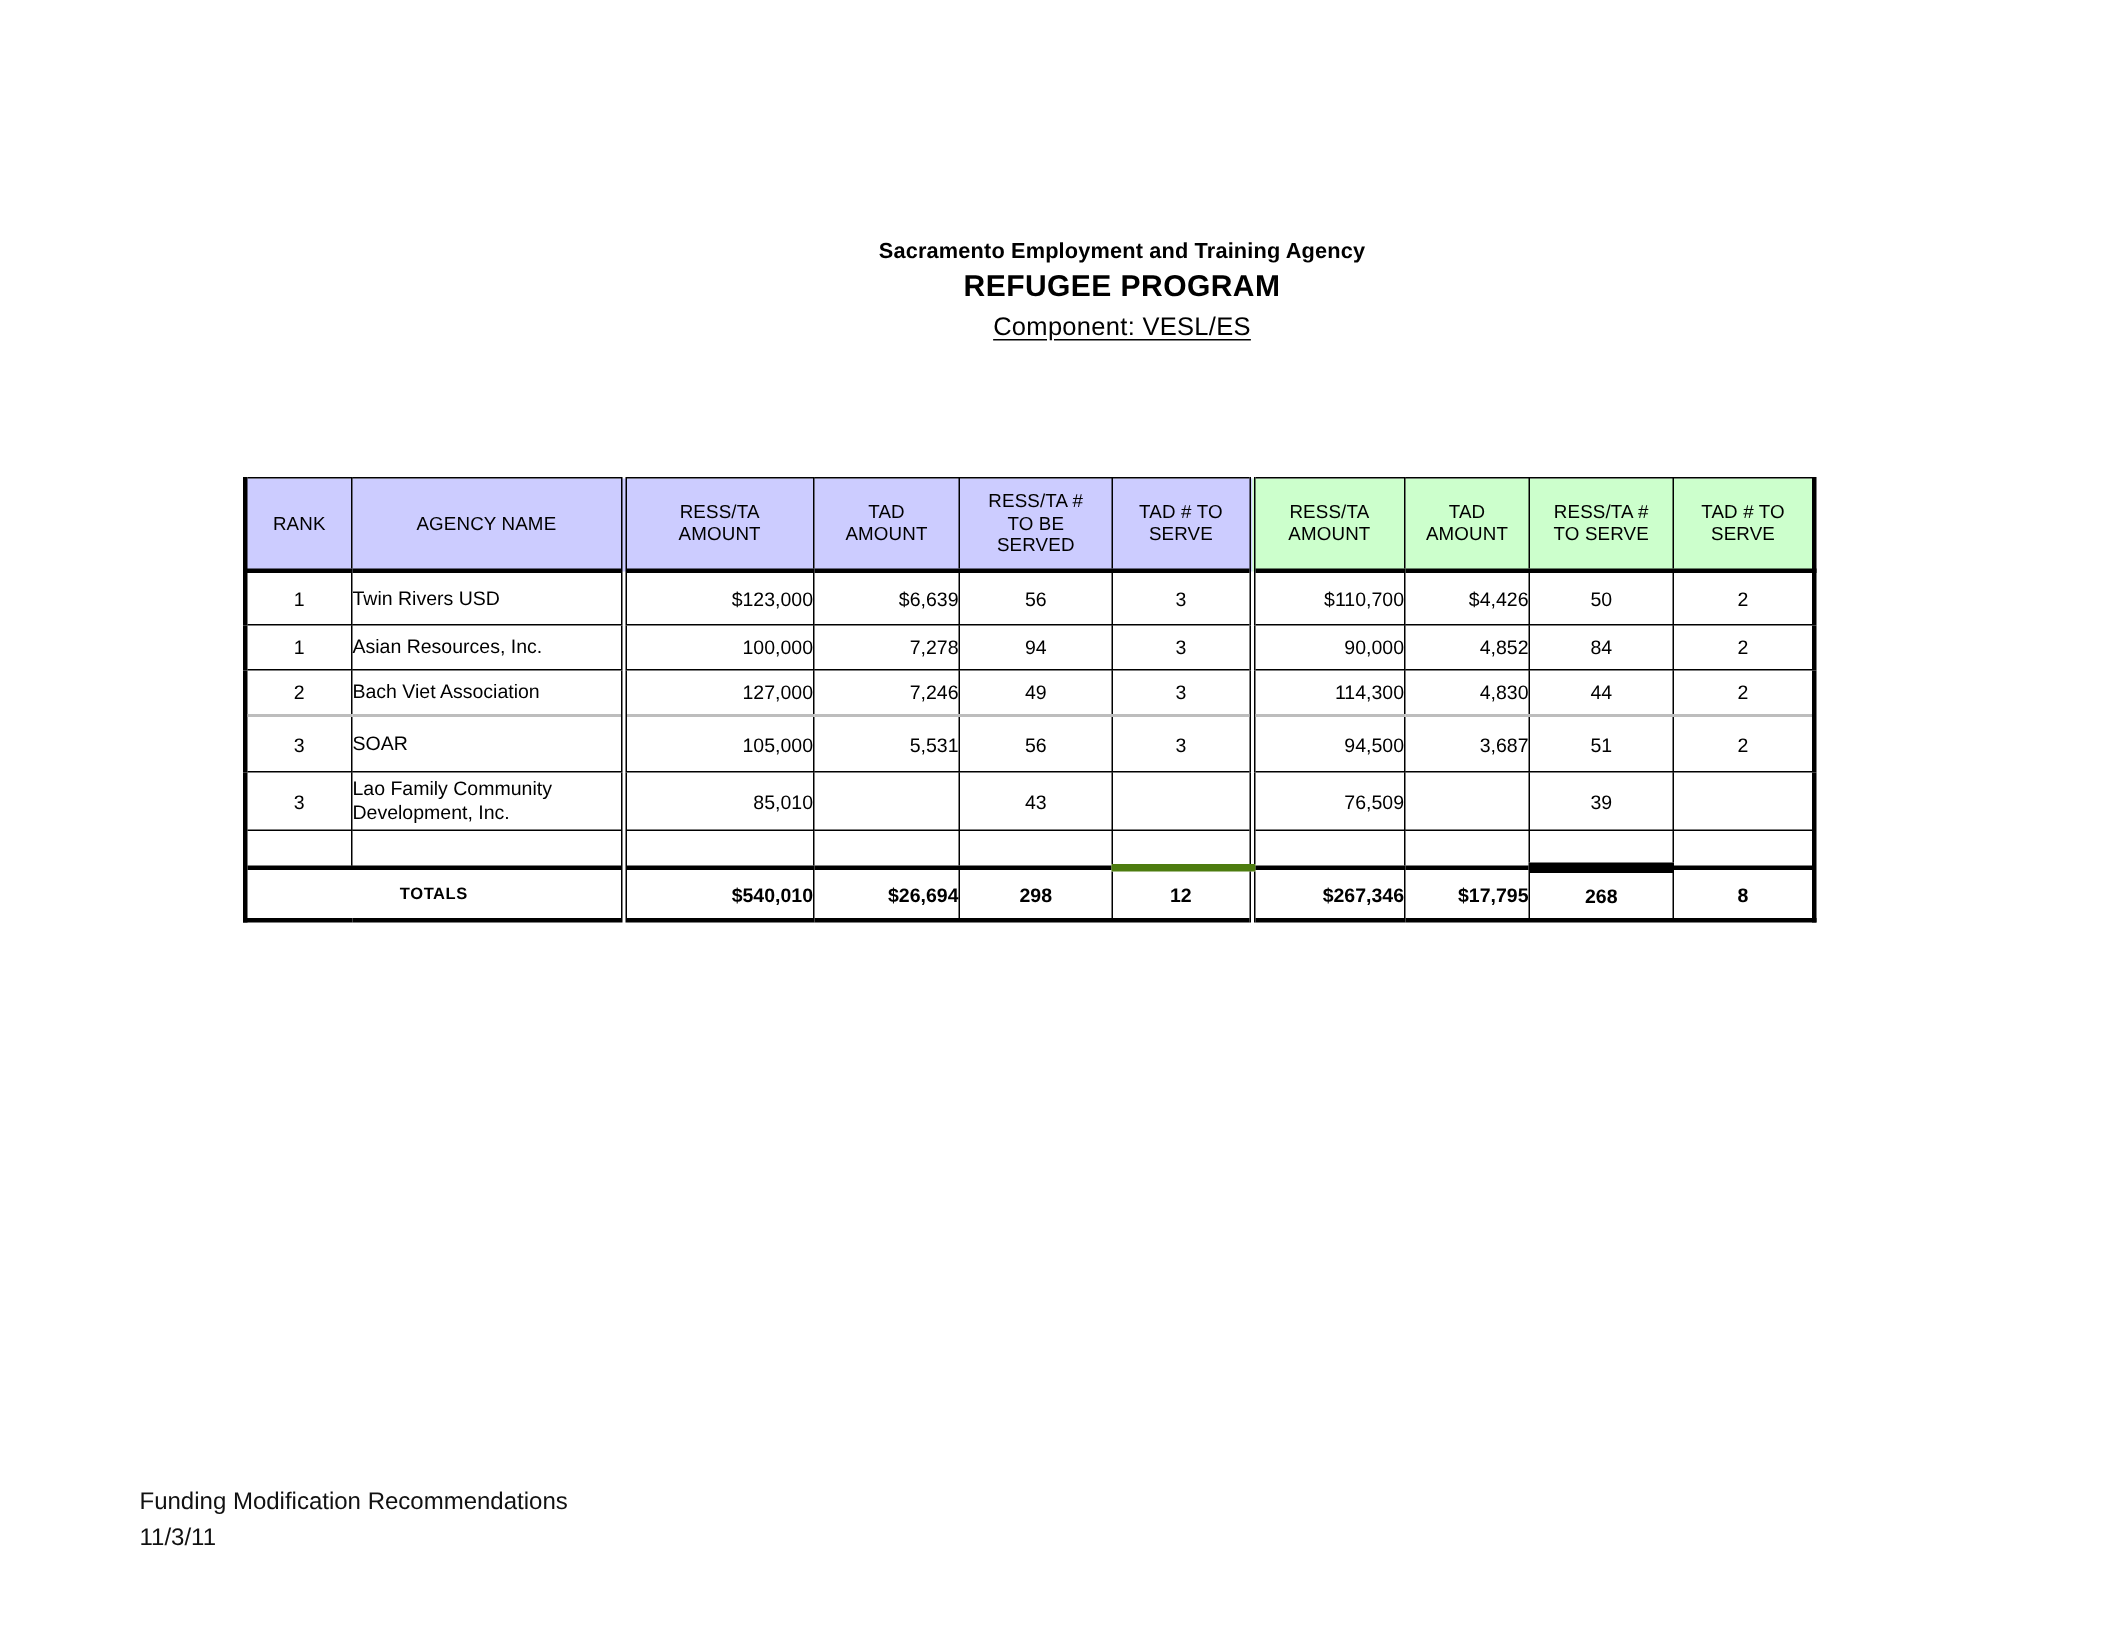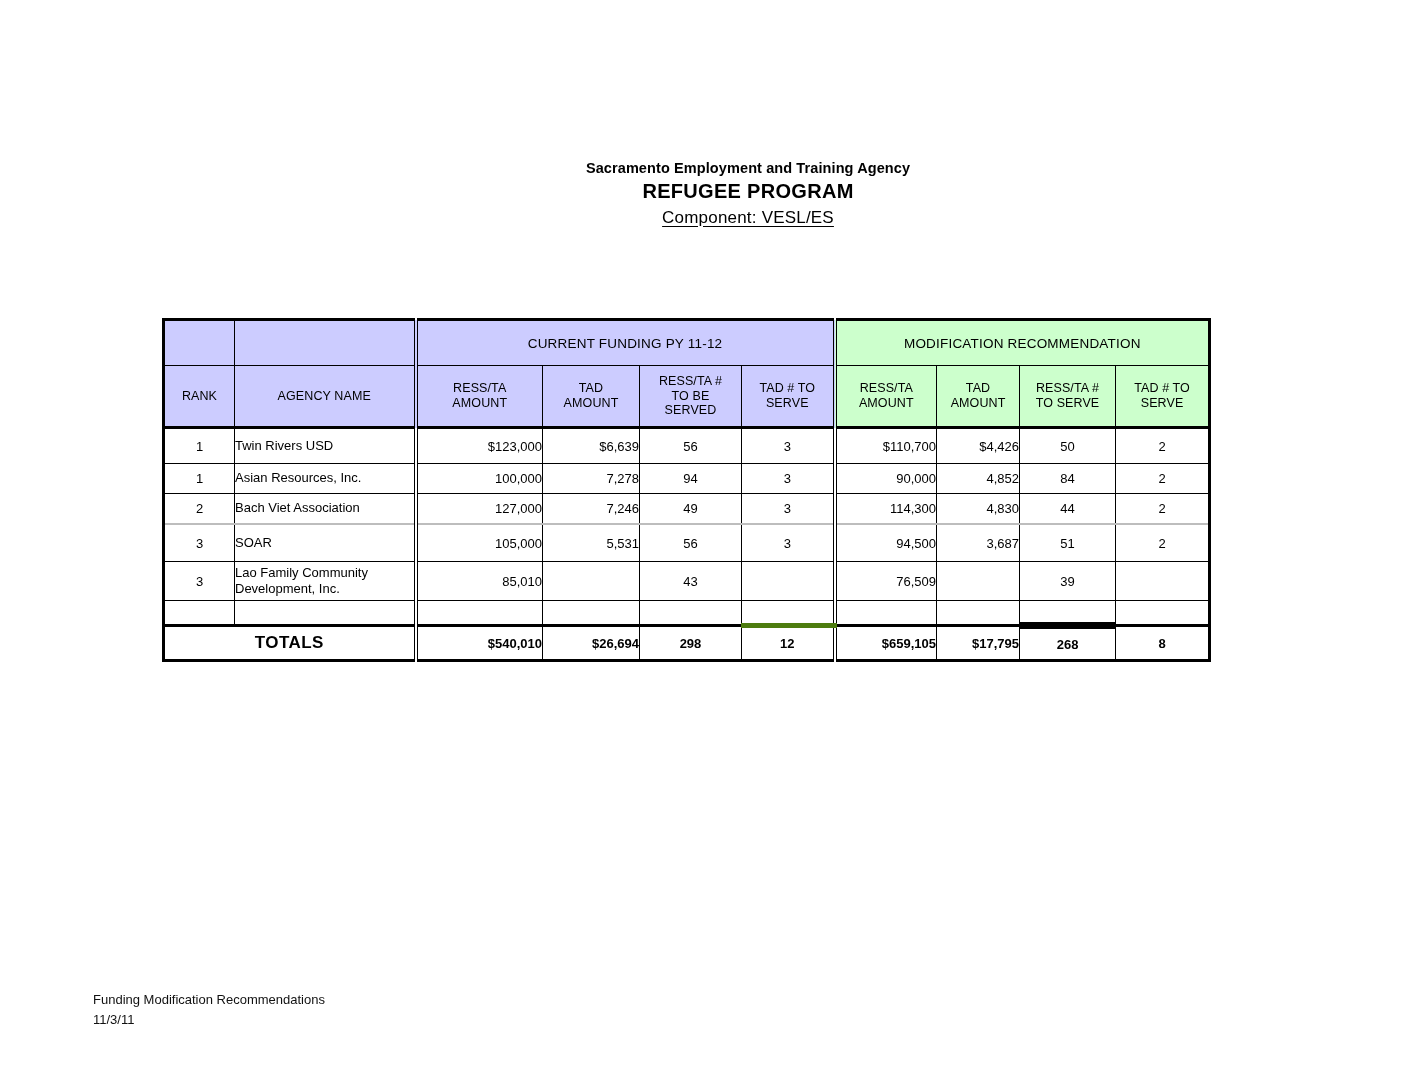--- a/index.html
+++ b/index.html
@@ -101,30 +101,30 @@
   tr.r-soar   td { height: 36px; }
   tr.r-two    td { height: 38px; }
   tr.r-blank  td { height: 21px; }
   tr.r-totals td { height: 30px; font-weight: bold; }
 
   tr.gray-top td { border-top: 2px solid #bdbdbd !important; }
 
   .totals-label {
     text-align: center;
     font-weight: bold;
-    font-size: 17px;
+    font-size: 11px;
     letter-spacing: 0.4px;
   }
 
   
   .footer {
     position: absolute;
     left: 93px;
     top: 990px;
-    font-size: 13px;
+    font-size: 16px;
     line-height: 1.5;
     color: #111;
   }
   .footer div { white-space: nowrap; }
 </style>
 </head>
 <body>
 
 <div class="title-block">
   <span class="title-line t-agency">Sacramento Employment and Training Agency</span>
@@ -141,26 +141,20 @@
     <col style="width:97px">
     <col style="width:102px">
     <col style="width:93px">
     <col style="width:102px">
     <col style="width:83px">
     <col style="width:96px">
     <col style="width:94px">
   </colgroup>
 
   <tbody>
-        <tr>
-    <td class="hdr-lav frame-top frame-left"></td>
-    <td class="hdr-lav frame-top"></td>
-    <td class="hdr-lav frame-top grp-title grp-div" colspan="4">CURRENT FUNDING  PY 11-12</td>
-    <td class="hdr-grn frame-top grp-title grp-div frame-right" colspan="4">MODIFICATION RECOMMENDATION</td>
-  </tr>
 
   <tr>
     <td class="hdr-lav col-head thick-under frame-left">RANK</td>
     <td class="hdr-lav col-head thick-under">AGENCY NAME</td>
 
     <td class="hdr-lav col-head thick-under grp-div">
       <span>RESS/TA</span><br>
       <span>AMOUNT</span>
     </td>
     <td class="hdr-lav col-head thick-under">
@@ -275,21 +269,21 @@
     <td class="c-cnt"></td>
     <td class="c-cnt frame-right"></td>
   </tr>
 
   <tr class="r-totals">
     <td class="totals-label frame-left frame-bottom" colspan="2" style="border-top:3px solid #000">TOTALS</td>
     <td class="c-num grp-div frame-bottom" style="border-top:3px solid #000">$540,010</td>
     <td class="c-num frame-bottom" style="border-top:3px solid #000">$26,694</td>
     <td class="c-cnt frame-bottom" style="border-top:3px solid #000">298</td>
     <td class="c-cnt frame-bottom" style="border-top:5px solid #4d7c0f">12</td>
-    <td class="c-num grp-div frame-bottom" style="border-top:3px solid #000">$659,105</td>
+    <td class="c-num grp-div frame-bottom" style="border-top:3px solid #000">$267,346</td>
     <td class="c-num frame-bottom" style="border-top:3px solid #000">$17,795</td>
     <td class="c-cnt frame-bottom" style="border-top:7px solid #000000">268</td>
     <td class="c-cnt frame-bottom frame-right" style="border-top:3px solid #000">8</td>
   </tr>
 </tbody>
     </table>
 </div>
 
 <div class="footer">
   <div>Funding Modification Recommendations</div>

